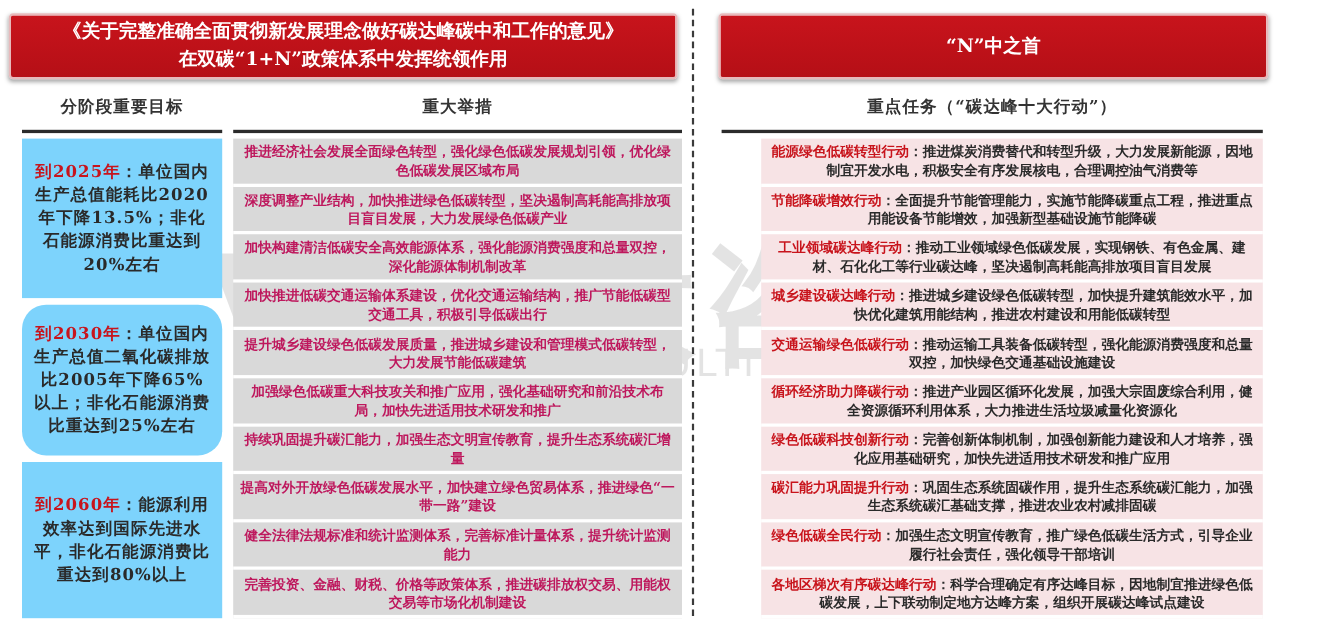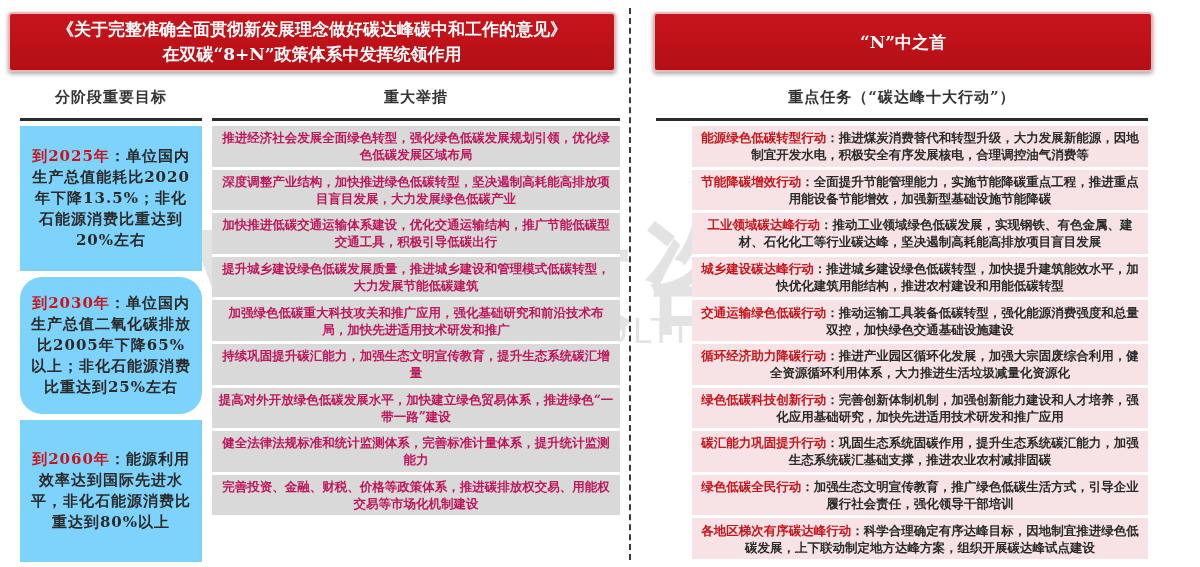--- a/index.html
+++ b/index.html
@@ -138,21 +138,21 @@
 <body>
 
 <div class="watermark">
   <div class="wm-big">VD中大咨询</div>
   <div class="wm-small">CONSULTING GROUP</div>
 </div>
 
 <div class="panel panel-left">
   <div class="banner banner-left">
     <div>《关于完整准确全面贯彻新发展理念做好碳达峰碳中和工作的意见》</div>
-    <div>在双碳“8+N”政策体系中发挥统领作用</div>
+    <div>在双碳“1+N”政策体系中发挥统领作用</div>
   </div>
 
   <div class="col-header" style="left:20px;width:182px;">分阶段重要目标</div>
   <div class="col-header" style="left:212px;width:408px;">重大举措</div>
 
   <div class="rule" style="left:20px;width:182px;"></div>
   <div class="rule" style="left:212px;width:408px;"></div>
 
   <div class="goal-col">
     <div class="goal-cell" style="height:145px;">
@@ -162,20 +162,21 @@
       <div><span class="red">到2030年</span><span>：单位国内生产总值二氧化碳排放比2005年下降65%以上；非化石能源消费比重达到25%左右</span></div>
     </div>
     <div class="goal-cell" style="height:142px;">
       <div><span class="red">到2060年</span><span>：能源利用效率达到国际先进水平，非化石能源消费比重达到80%以上</span></div>
     </div>
   </div>
 
   <div class="measure-col">
     <div class="measure-cell">推进经济社会发展全面绿色转型，强化绿色低碳发展规划引领，优化绿色低碳发展区域布局</div>
     <div class="measure-cell">深度调整产业结构，加快推进绿色低碳转型，坚决遏制高耗能高排放项目盲目发展，大力发展绿色低碳产业</div>
+    <div class="measure-cell">加快构建清洁低碳安全高效能源体系，强化能源消费强度和总量双控，深化能源体制机制改革</div>
     <div class="measure-cell">加快推进低碳交通运输体系建设，优化交通运输结构，推广节能低碳型交通工具，积极引导低碳出行</div>
     <div class="measure-cell">提升城乡建设绿色低碳发展质量，推进城乡建设和管理模式低碳转型，大力发展节能低碳建筑</div>
     <div class="measure-cell">加强绿色低碳重大科技攻关和推广应用，强化基础研究和前沿技术布局，加快先进适用技术研发和推广</div>
     <div class="measure-cell">持续巩固提升碳汇能力，加强生态文明宣传教育，提升生态系统碳汇增量</div>
     <div class="measure-cell">提高对外开放绿色低碳发展水平，加快建立绿色贸易体系，推进绿色“一带一路”建设</div>
     <div class="measure-cell">健全法律法规标准和统计监测体系，完善标准计量体系，提升统计监测能力</div>
     <div class="measure-cell">完善投资、金融、财税、价格等政策体系，推进碳排放权交易、用能权交易等市场化机制建设</div>
   </div>
 </div>
 

